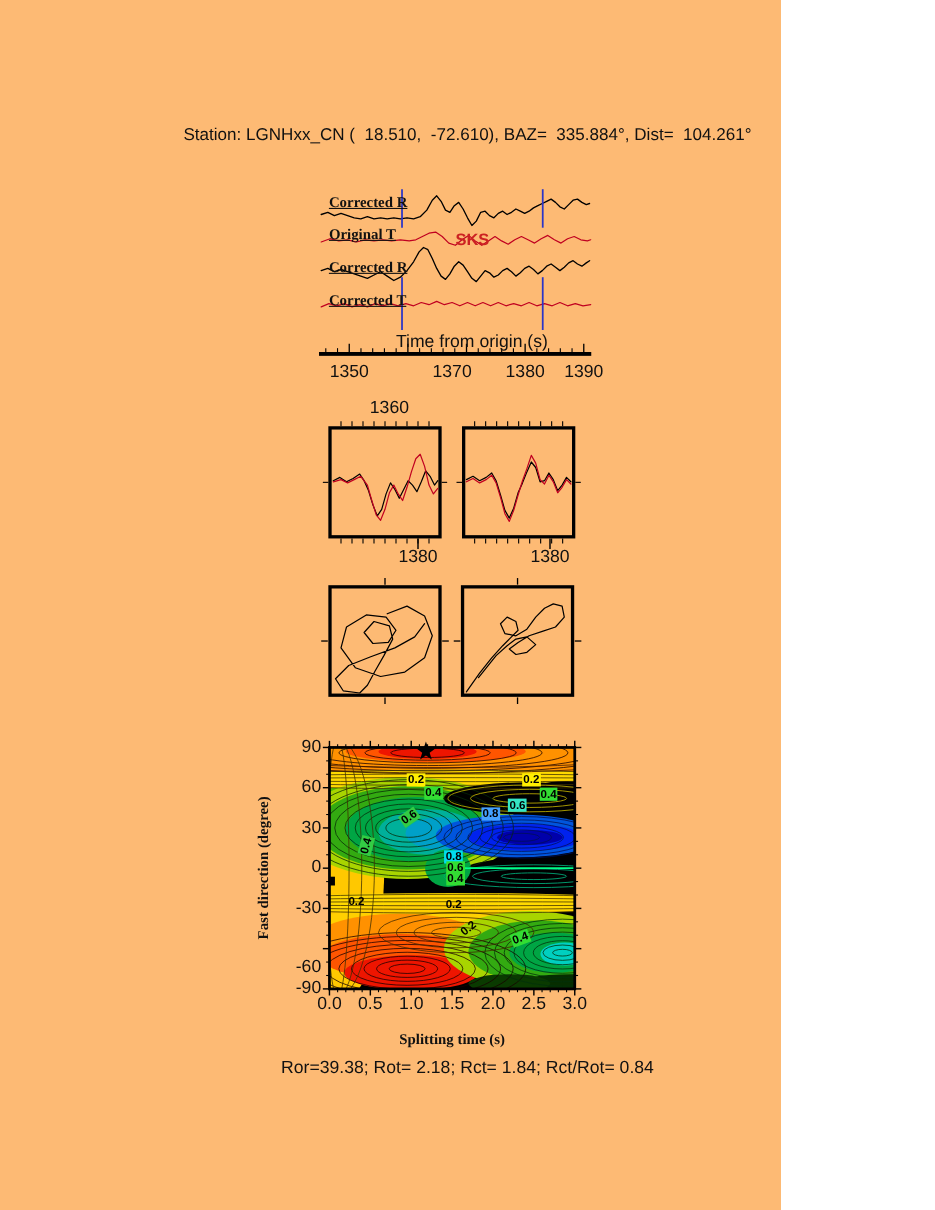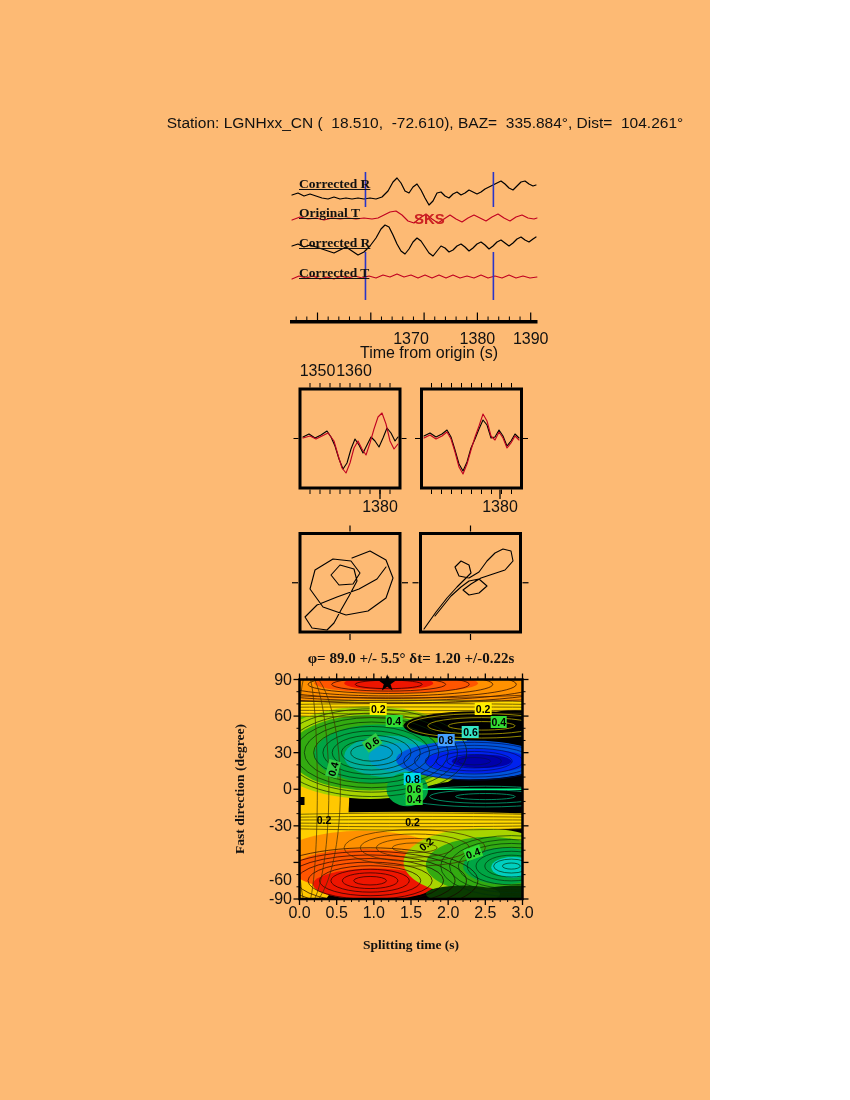--- a/index.html
+++ b/index.html
@@ -8,21 +8,21 @@
   svg.gfx{position:absolute;left:0;top:0;z-index:1;}
   .abs{position:absolute;z-index:2;}
   .hdr{left:0;width:850px;text-align:center;font-size:15.5px;white-space:pre;}
   .serifb{font-family:"Liberation Serif",serif;font-weight:bold;}
   .tracelab{font-size:13.5px;text-decoration:underline;white-space:pre;}
   .t16{font-size:16px;white-space:pre;}
   .phase{font-size:15px;color:#cc2222;font-weight:bold;margin-top:47px;}
   .ctitle{left:289px;width:244px;text-align:center;font-size:15px;white-space:pre;}
   .ylab{font-size:13.5px;white-space:pre;transform:translate(-50%,-50%) rotate(-90deg);}
   .xlab{left:299px;width:224px;text-align:center;font-size:13.5px;}
-  .wavexlab{left:304px;width:250px;text-align:center;font-size:16px;margin-top:42px;}
+  .wavexlab{left:304px;width:250px;text-align:center;font-size:16px;}
   .footer{left:0;width:850px;text-align:center;font-size:16px;}
   .midtick{font-size:16px;transform:translate(-50%,0);}
   .clabel{font-family:"Liberation Sans",sans-serif;font-weight:bold;font-size:10.5px;
           line-height:12px;padding:0 1px;color:#000;z-index:3;}
 </style>
 </head>
 <body>
 
 <div class="page">
 
@@ -331,26 +331,26 @@
   <span class="abs serifb tracelab" style="left:299px;top:176px">Corrected R</span>
   <span class="abs serifb tracelab" style="left:299px;top:205px">Original T</span>
   <span class="abs serifb tracelab" style="left:299px;top:235px">Corrected R</span>
   <span class="abs serifb tracelab" style="left:299px;top:265px">Corrected T</span>
 
   <div class="abs wavexlab" style="top:302px">Time from origin (s)</div>
 
   <span class="abs t16 midtick" style="left:380px;top:498px">1380</span>
   <span class="abs t16 midtick" style="left:500px;top:498px">1380</span>
 
-  <div class="abs serifb ctitle" style="top:650px">φ= 89.0 +/- 5.5° δt= 1.20 +/-0.22s</div>
   <span class="abs serifb ylab" style="left:240px;top:789px">Fast direction (degree)</span>
   <div class="abs serifb xlab" style="top:937px">Splitting time (s)</div>
 
-
-<span class="abs t16" style="left: 317.5px; top: 330px; transform: translate(-50%, 0px); margin-top: 32px;">1350</span>
+  <div class="abs footer" style="top:962px">Ror=39.38; Rot= 2.18; Rct= 1.84; Rct/Rot= 0.84</div>
+
+<span class="abs t16" style="left: 317.5px; top: 330px; transform: translate(-50%, 0px);">1350</span>
     <span class="abs t16" style="left: 354px; top: 330px; transform: translate(-50%, 0px); margin-top: 32px;">1360</span>
     <span class="abs t16" style="left: 411px; top: 330px; transform: translate(-50%, 0px);">1370</span>
     <span class="abs t16" style="left: 477.4px; top: 330px; transform: translate(-50%, 0px);">1380</span>
     <span class="abs t16" style="left: 530.7px; top: 330px; transform: translate(-50%, 0px);">1390</span>
     <span class="abs t16" style="left: 292px; top: 679.5px; transform: translate(-100%, -50%);">90</span>
     <span class="abs t16" style="left: 292px; top: 716.083px; transform: translate(-100%, -50%);">60</span>
     <span class="abs t16" style="left: 292px; top: 752.667px; transform: translate(-100%, -50%);">30</span>
     <span class="abs t16" style="left: 292px; top: 789.25px; transform: translate(-100%, -50%);">0</span>
     <span class="abs t16" style="left: 292px; top: 825.833px; transform: translate(-100%, -50%);">-30</span>
     <span class="abs t16" style="left: 292px; top: 862.417px; transform: translate(-100%, -50%); margin-top: 18px;">-60</span>

